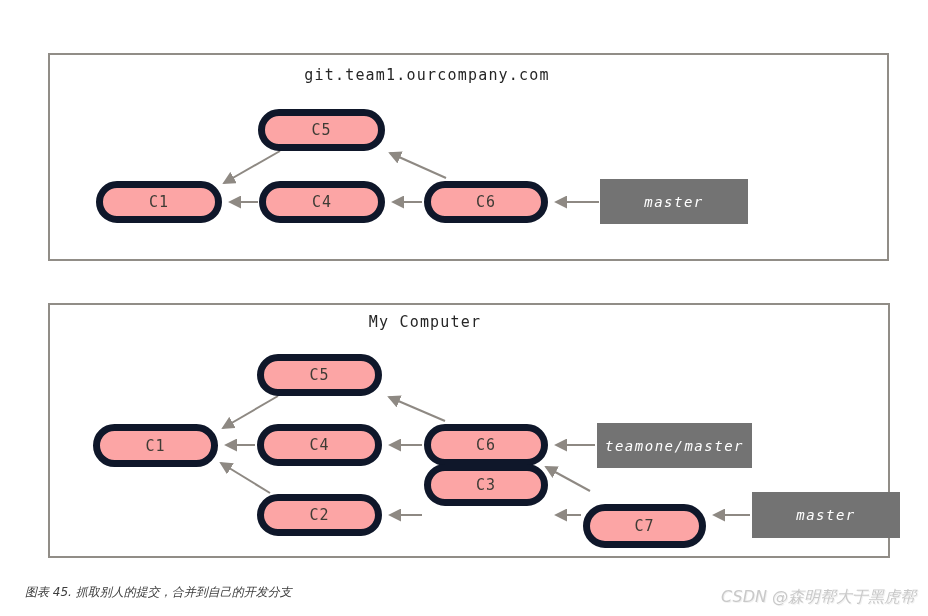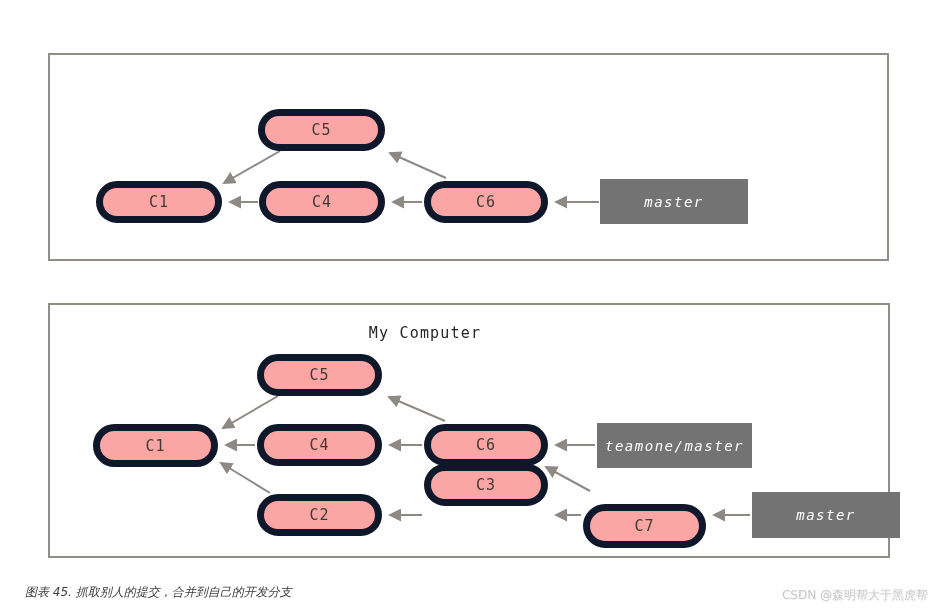--- a/index.html
+++ b/index.html
@@ -22,21 +22,21 @@
 
   .panel-title {
     position: absolute;
     transform: translateX(-50%);
     white-space: nowrap;
     font-size: 15px;
     letter-spacing: 1.2px;
     color: #262626;
   }
   #title-remote { left: 427px; top: 66px; }
-  #title-local  { left: 425px; top: 324px; }
+  #title-local  { left: 425px; top: 313px; }
 
   .arrows { position: absolute; left: 0; top: 0; pointer-events: none; }
 
   .node {
     position: absolute;
     box-sizing: border-box;
     background: #fca5a5;
     border: 7px solid #0f172a;
     border-radius: 22px;
     display: flex;
@@ -83,27 +83,28 @@
     left: 25px;
     top: 584px;
     font-family: "DejaVu Sans", "Liberation Sans", sans-serif;
     font-style: italic;
     font-size: 12px;
     color: #3C3C3C;
     white-space: nowrap;
   }
   .watermark {
     position: absolute;
-    right: 0;
+    right: 12px;
     top: 587px;
     font-family: "DejaVu Sans", "Liberation Sans", sans-serif;
-    font-size: 12px;
+    font-size: 16px;
     color: #C9C9C9;
     text-shadow: 1px 1px 0 #f2f2f2;
     white-space: nowrap;
+    font-style: italic;
   }
 </style>
 </head>
 <body>
 
 <div class="stage">
 
   <div class="panel" id="panel-remote"></div>
   <div class="panel" id="panel-local"></div>
 
@@ -127,20 +128,21 @@
       <line x1="422" y1="445" x2="390" y2="445" marker-end="url(#arw)"></line>
       <line x1="595" y1="445" x2="556" y2="445" marker-end="url(#arw)"></line>
       <line x1="270" y1="493" x2="221" y2="463" marker-end="url(#arw)"></line>
       <line x1="422" y1="515" x2="390" y2="515" marker-end="url(#arw)"></line>
       <line x1="590" y1="491" x2="546" y2="467" marker-end="url(#arw)"></line>
       <line x1="581" y1="515" x2="556" y2="515" marker-end="url(#arw)"></line>
       <line x1="750" y1="515" x2="714" y2="515" marker-end="url(#arw)"></line>
     </g>
   </svg>
 
+  <div class="panel-title" id="title-remote">git.team1.ourcompany.com</div>
   <div class="panel-title" id="title-local">My Computer</div>
 
   <div class="node" id="r-c5">C5</div>
   <div class="node" id="r-c1">C1</div>
   <div class="node" id="r-c4">C4</div>
   <div class="node" id="r-c6">C6</div>
   <div class="ref" id="r-master">master</div>
 
   <div class="node" id="l-c5">C5</div>
   <div class="node" id="l-c1">C1</div>

